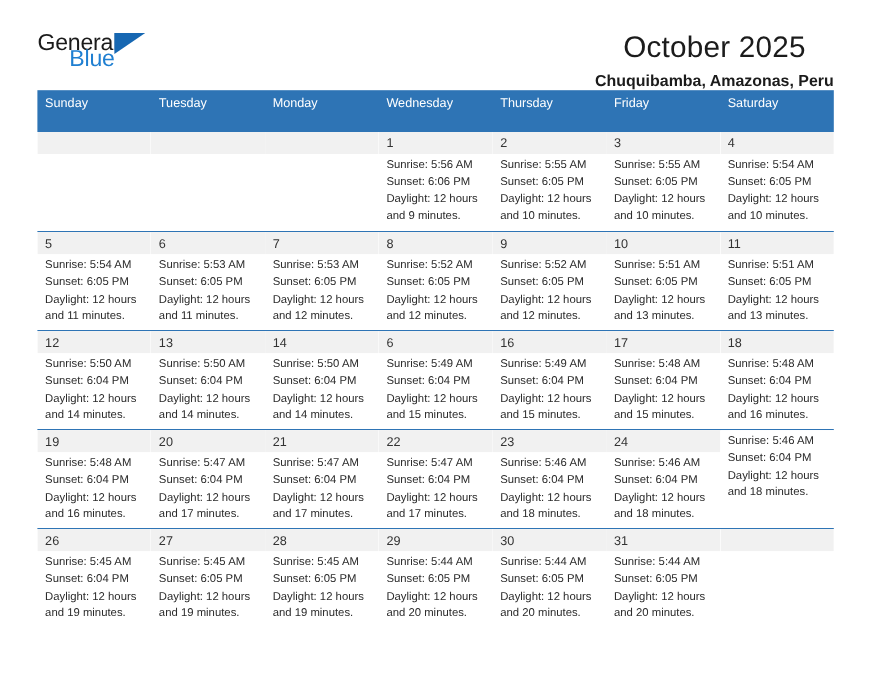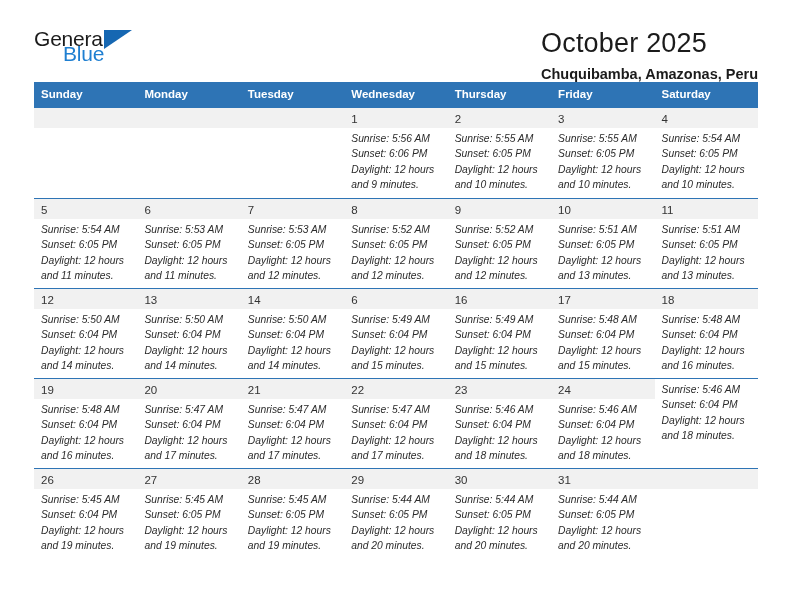--- a/index.html
+++ b/index.html
@@ -59,21 +59,21 @@
   .logo-blue {
     position: absolute;
     left: 29px;
     top: 15px;
     font-size: 21px;
     letter-spacing: -0.2px;
     color: #1f7fd1;
     font-family: "Liberation Sans", sans-serif;
   }
   .titles {
-    text-align: left;
+    text-align: center;
     padding-top: 0px;
   }
   .cal-title {
     font-size: 27px;
     font-weight: normal;
     color: #1b1b1b;
     line-height: 1.15;
     letter-spacing: 0.2px;
   }
   .cal-subtitle {
@@ -90,24 +90,23 @@
     width: 724px;
   }
   .weekday-row {
     display: flex;
     background: #2e74b5;
   }
   .weekday {
     flex: 1 1 0;
     color: #ffffff;
     font-size: 11.5px;
-    padding: 5px 0 5px 7px;
+    padding: 5px 0 17px 7px;
     box-sizing: border-box;
     line-height: 1.35;
-    font-weight: bold;
   }
   .week-row {
     display: flex;
     border-top: 1px solid #2e74b5;
     height: 90px;
     box-sizing: border-box;
   }
   .week-row:first-of-type { border-top: none; }
   .day-cell {
     flex: 1 1 0;
@@ -124,21 +123,20 @@
     line-height: 1.25;
     height: 20px;
     box-sizing: border-box;
   }
   .day-cell.empty .day-num { color: transparent; }
   .day-body {
     padding: 3px 6px 0 7px;
     font-size: 10.3px;
     line-height: 1.52;
     color: #2b2b2b;
-    font-style: italic;
   }
   .day-body div { white-space: nowrap; }
 </style>
 </head>
 <body>
 
 <div class="page">
 
   <div class="masthead">
     <div class="logo">
@@ -148,22 +146,22 @@
     </div>
     <div class="titles">
       <div class="cal-title">October 2025</div>
       <div class="cal-subtitle">Chuquibamba, Amazonas, Peru</div>
     </div>
   </div>
 
   <div class="calendar">
     <div class="weekday-row">
       <div class="weekday">Sunday</div>
+      <div class="weekday">Tuesday</div>
       <div class="weekday">Monday</div>
-      <div class="weekday">Tuesday</div>
       <div class="weekday">Wednesday</div>
       <div class="weekday">Thursday</div>
       <div class="weekday">Friday</div>
       <div class="weekday">Saturday</div>
     </div>
 
     <div id="weeks-container">
         <div class="week-row">
           <div class="day-cell empty">
     <div class="day-num">&nbsp;</div>

